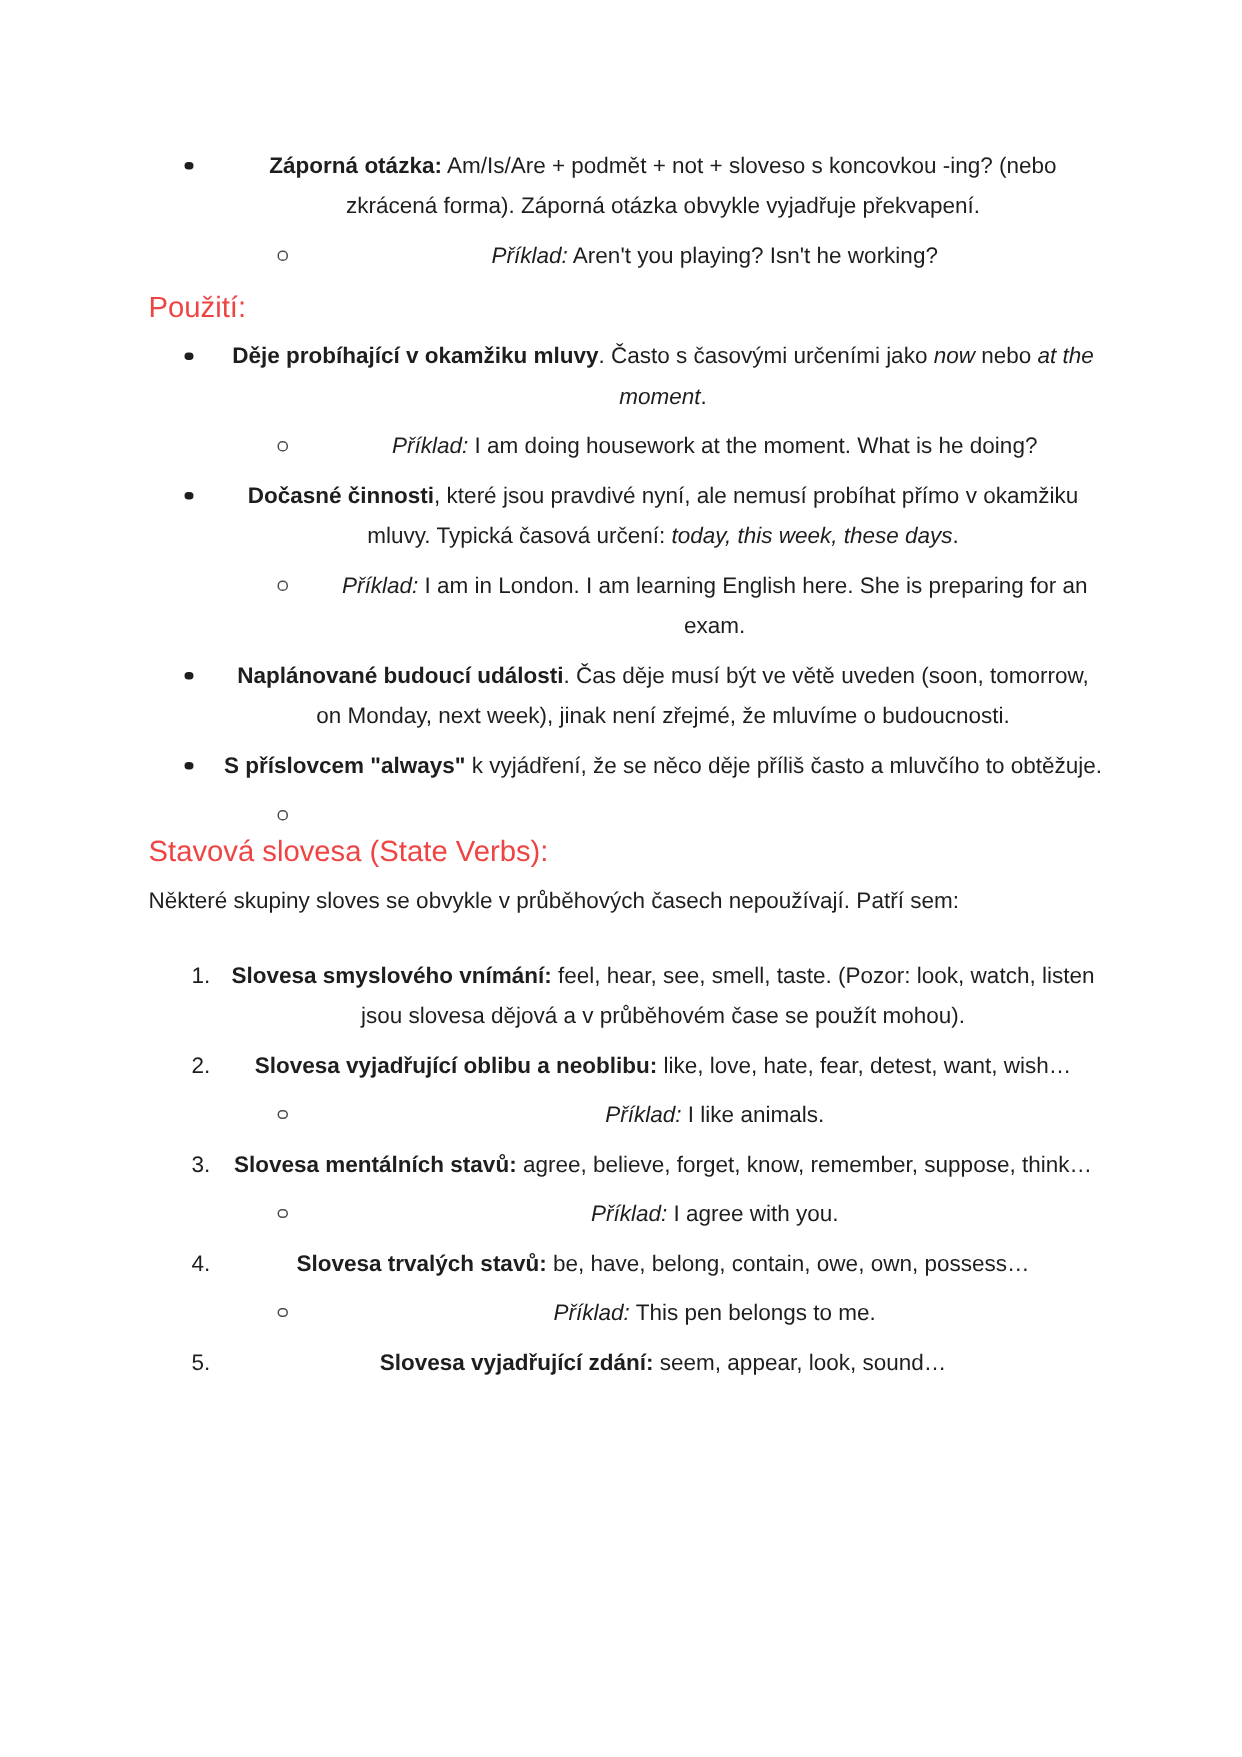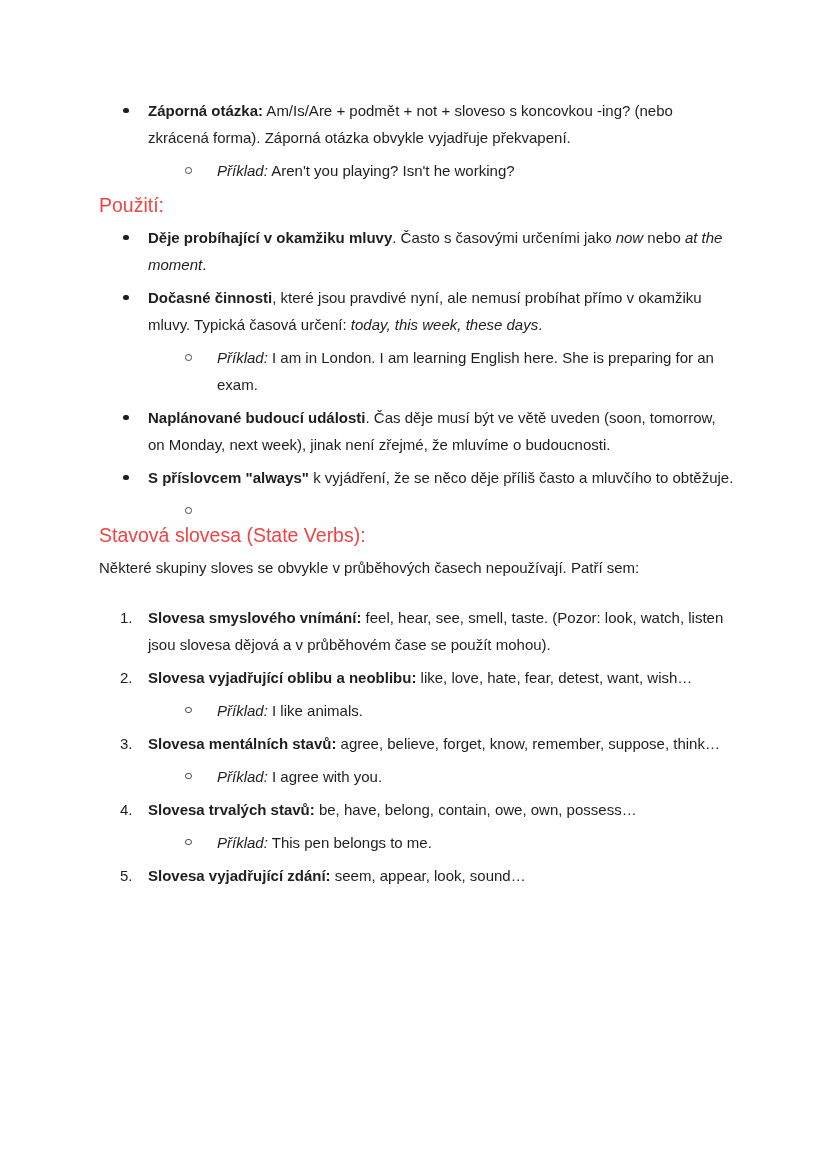--- a/index.html
+++ b/index.html
@@ -18,21 +18,21 @@
   }
   .h2 {
     font-family:"Liberation Sans", sans-serif;
     font-weight:400;
     font-size:19.5px;
     line-height:30px;
     color:#ef4444;
     margin:4px 0 4px 0;
   }
   .para { margin:0 0 23px 0; }
-  .li { display:flex; align-items:flex-start; margin:0 0 6px 0; }
+  .li { display:flex; align-items:flex-start; margin:0 0 6px 0;text-align:center; }
   .txt { margin:0; flex:1 1 auto; }
   .marker { flex:0 0 auto; display:block; }
   
   .bullet { padding-left:24px; }
   .bullet .marker { width:25px; }
   .dot {
     display:block; width:5.5px; height:5.5px; border-radius:50%;
     background:#1e1e1e; margin-top:10.5px;
   }
   
@@ -67,20 +67,26 @@
     <p class="txt"><em>Příklad:</em><span> Aren't you playing? Isn't he working?</span></p>
   </div>
 
   <h2 class="h2">Použití:</h2>
 
   <div class="li bullet">
     <span class="marker">
         <span class="dot"></span>
       </span>
     <p class="txt"><strong>Děje probíhající v okamžiku mluvy</strong><span>. Často s časovými určeními jako </span><em>now</em><span> nebo </span><em>at the moment</em><span>.</span></p>
+  </div>
+  <div class="li example">
+    <span class="marker">
+        <span class="circle"></span>
+      </span>
+    <p class="txt"><em>Příklad:</em><span> I am doing housework at the moment. What is he doing?</span></p>
   </div>
 
   <div class="li bullet">
     <span class="marker">
         <span class="dot"></span>
       </span>
     <p class="txt"><strong>Dočasné činnosti</strong><span>, které jsou pravdivé nyní, ale nemusí probíhat přímo v okamžiku mluvy. Typická časová určení: </span><em>today, this week, these days</em><span>.</span></p>
   </div>
   <div class="li example">
     <span class="marker">

